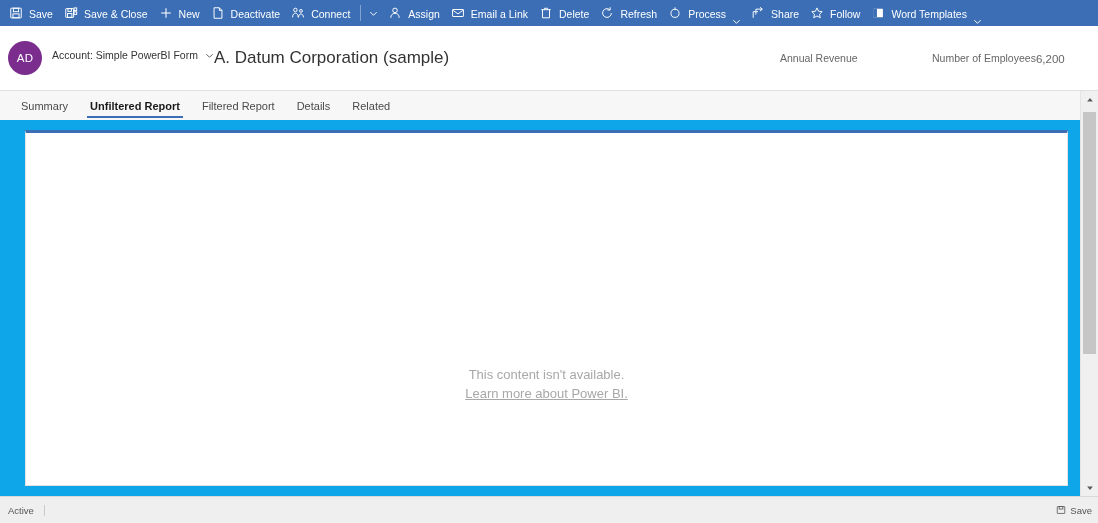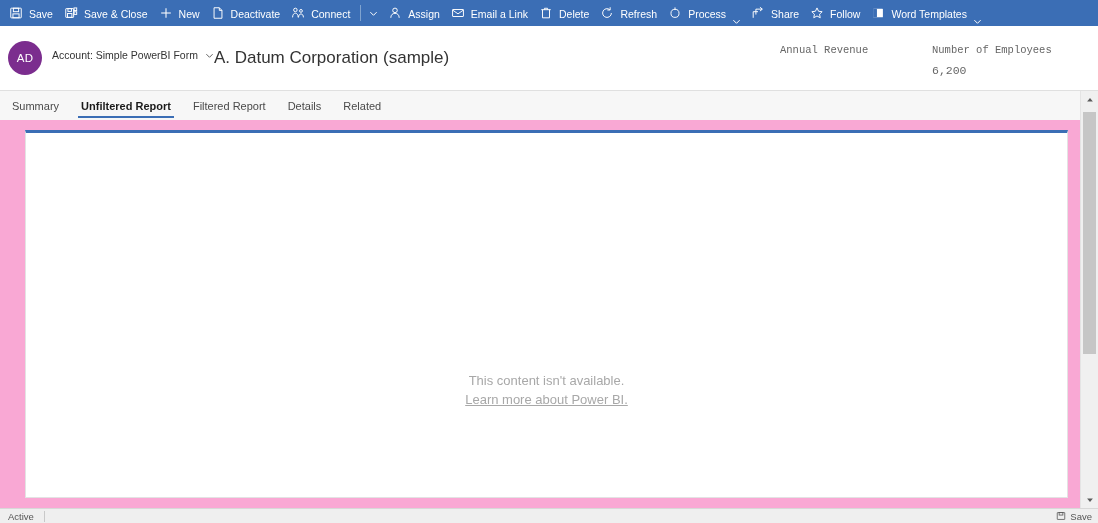--- a/index.html
+++ b/index.html
@@ -132,23 +132,22 @@
 
   .header-fields {
     display: flex;
     align-items: flex-start;
     margin-left: auto;
     padding-top: 6px;
   }
   .hfield {
     width: 152px;
     display: flex;
-    flex-direction: column;
+    flex-direction: row;
     position: relative;
-    font-family: Liberation Mono, monospace;
   }
   .hfield.owner { width: 140px; }
   .hfield-label {
     font-size: 10.5px;
     color: #666666;
     line-height: 14px;
     margin-bottom: 6px;
     white-space: nowrap;
   }
   .hfield-value {
@@ -195,21 +194,21 @@
     display: flex;
     flex-direction: column;
     min-width: 0;
     background: #f7f7f7;
   }
 
   .tabstrip {
     height: 29px;
     display: flex;
     align-items: stretch;
-    padding-left: 1px;
+    padding-left: 10px;
     flex: 0 0 auto;
     background: #f7f7f7;
   }
   .tab {
     display: flex;
     align-items: center;
     padding: 0 11px;
     font-size: 11px;
     color: #4a4a4a;
     position: relative;
@@ -228,21 +227,21 @@
     bottom: 2px;
     height: 2px;
     background: #3b6eb5;
   }
 
   .tabcontent {
     flex: 1 1 auto;
     min-height: 0;
     padding: 10px 12px 10px 25px;
     box-sizing: border-box;
-    background: #f9a8d4;
+    background: #0ea5e9;
   }
   .pbi-panel {
     width: 100%;
     height: 100%;
     background: #ffffff;
     border: 1px solid #e3e3e3;
     border-top: 3px solid #3b6eb5;
     box-sizing: border-box;
     display: flex;
     align-items: center;
@@ -295,21 +294,21 @@
     left: 2px;
     right: 2px;
     top: 4px;
     height: 242px;
     background: #c6c6c6;
     cursor: default;
   }
 
   
   .statusbar {
-    height: 15px;
+    height: 27px;
     flex: 0 0 auto;
     background: #efefef;
     border-top: 1px solid #d8d8d8;
     display: flex;
     align-items: center;
     padding: 0 6px 0 8px;
     box-sizing: border-box;
   }
   .status-left {
     display: flex;

